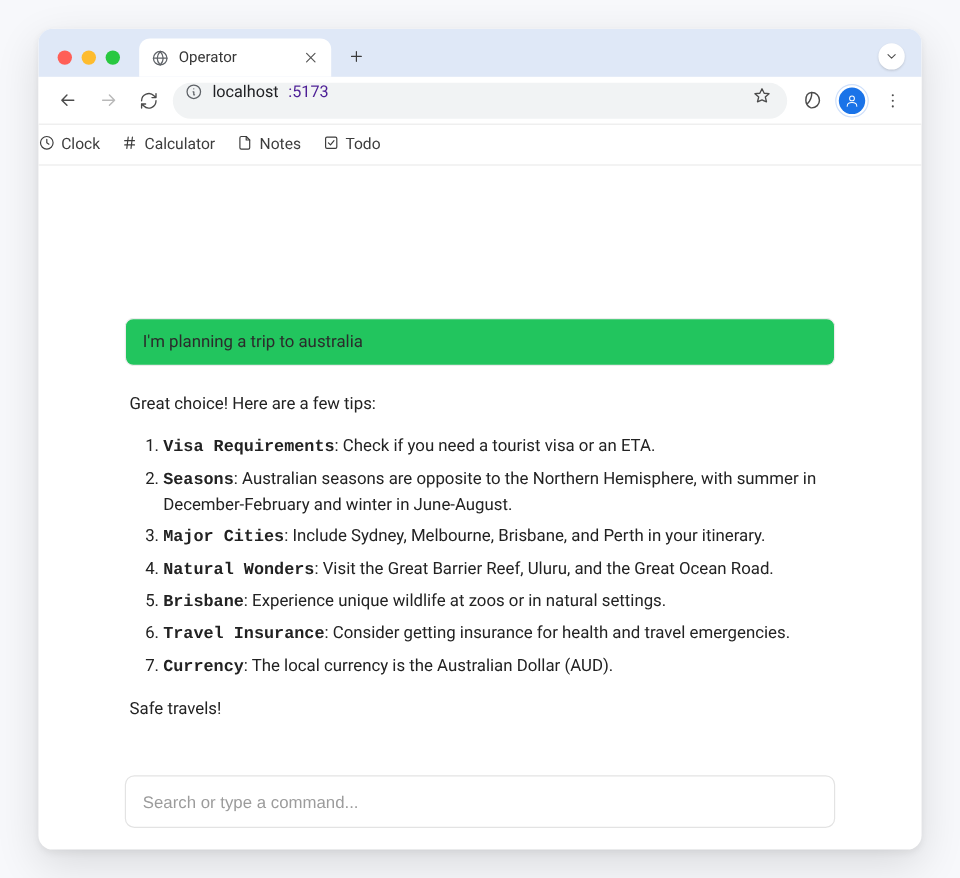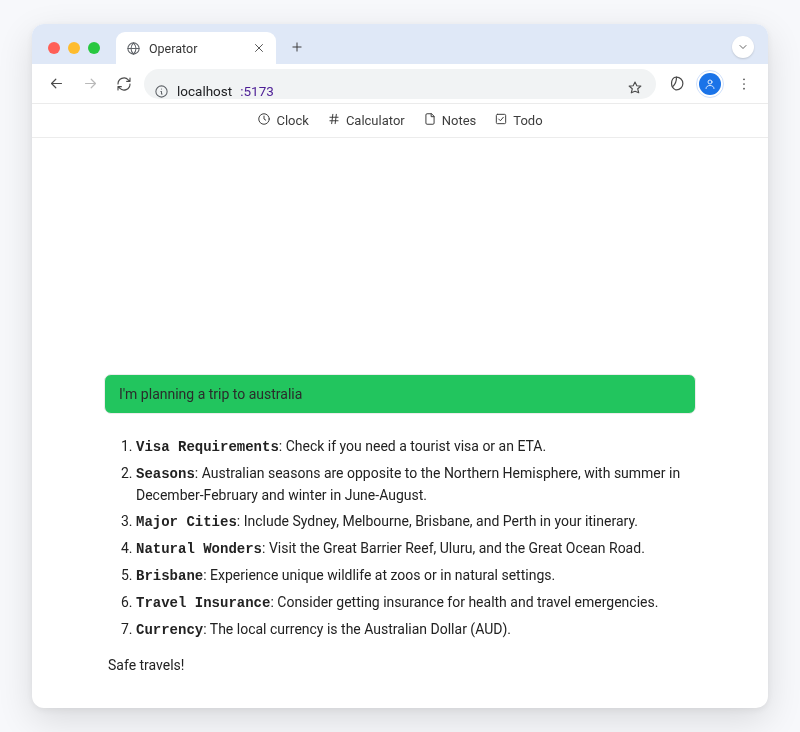--- a/index.html
+++ b/index.html
@@ -83,40 +83,40 @@
       padding: 0 10px;
       gap: 6px;
     }
     .tb-btn { width:28px; height:28px; display:flex; align-items:center; justify-content:center; color:#4b4b4b; border-radius:50%; cursor:pointer;}
     .tb-btn.disabled { color:#b9b9b9; cursor:default;}
     .omnibox {
       flex:1;
       height: 30px;
       background:#f1f3f4;
       border-radius: 15px;
-      display:flex; align-items:flex-end;
+      display:flex; align-items:flex-start;
       padding: 0 10px;
       gap:8px;
       color:#202124;
       font-size: 13.5px;
     }
     .omnibox .info-icon { color:#5f6368; display:flex; }
     .omnibox .url-host { color:#202124; }
     .omnibox .url-port { color:#4c1d95; }
     .omnibox .spacer { flex:1; }
     .avatar-dot {
       width: 22px; height:22px; border-radius:50%;
       background:#1a73e8; display:flex; align-items:center; justify-content:center;
     }
     .profile-frame { border:1px solid #cfe0fb; border-radius:50%; padding:2px; display:flex;}
     
     .app-nav {
       height: 34px;
       border-bottom: 1px solid #ececec;
-      display:flex; align-items:center; justify-content:center;
+      display:flex; align-items:center; 
       gap: 18px;
       font-size: 13px;
       color:#3d3d3d;
     }
     .nav-item { display:flex; align-items:center; gap:5px; cursor:pointer; }
     .nav-item svg { width:14px; height:14px; }
     
     .content {
       flex:1;
       overflow:auto;
@@ -287,26 +287,30 @@
   </div>
 
   <div class="content">
     <div class="content-spacer-top"></div>
 
     <div class="user-msg">
       <span>I'm planning a trip to australia</span>
     </div>
 
     <div class="assistant-msg">
+      <p>Great choice! Here are a few tips:</p>
       <ol>
         <li><b>Visa Requirements</b><span>: Check if you need a tourist visa or an ETA.</span></li>
         <li><b>Seasons</b><span>: Australian seasons are opposite to the Northern Hemisphere, with summer in December-February and winter in June-August.</span></li>
         <li><b>Major Cities</b><span>: Include Sydney, Melbourne, Brisbane, and Perth in your itinerary.</span></li>
         <li><b>Natural Wonders</b><span>: Visit the Great Barrier Reef, Uluru, and the Great Ocean Road.</span></li>
         <li><b>Brisbane</b><span>: Experience unique wildlife at zoos or in natural settings.</span></li>
         <li><b>Travel Insurance</b><span>: Consider getting insurance for health and travel emergencies.</span></li>
         <li><b>Currency</b><span>: The local currency is the Australian Dollar (AUD).</span></li>
       </ol>
       <p>Safe travels!</p>
     </div>
 
+    <div class="cmd-input-wrap">
+      <input type="text" class="cmd-input" placeholder="Search or type a command..." style="">
+    </div>
   </div>
 </div>
 
 </body></html>

